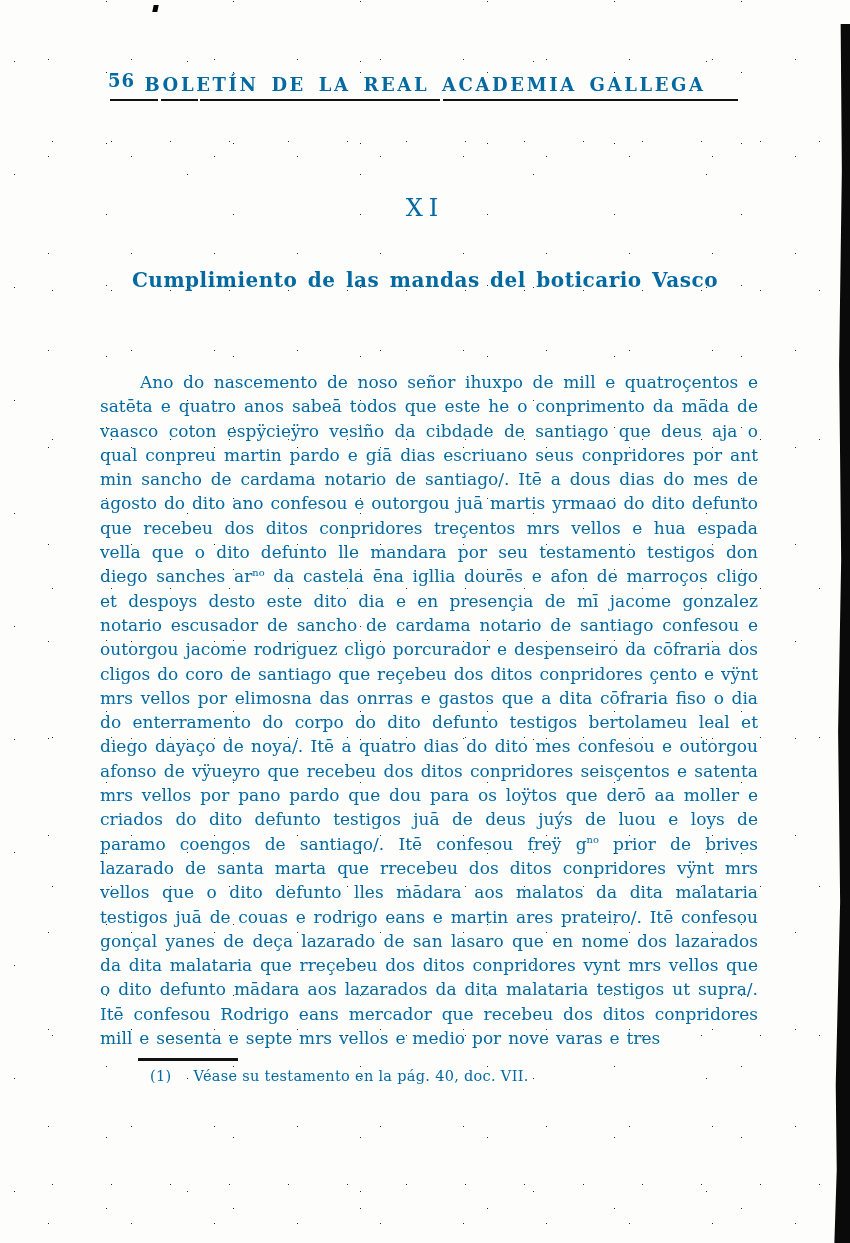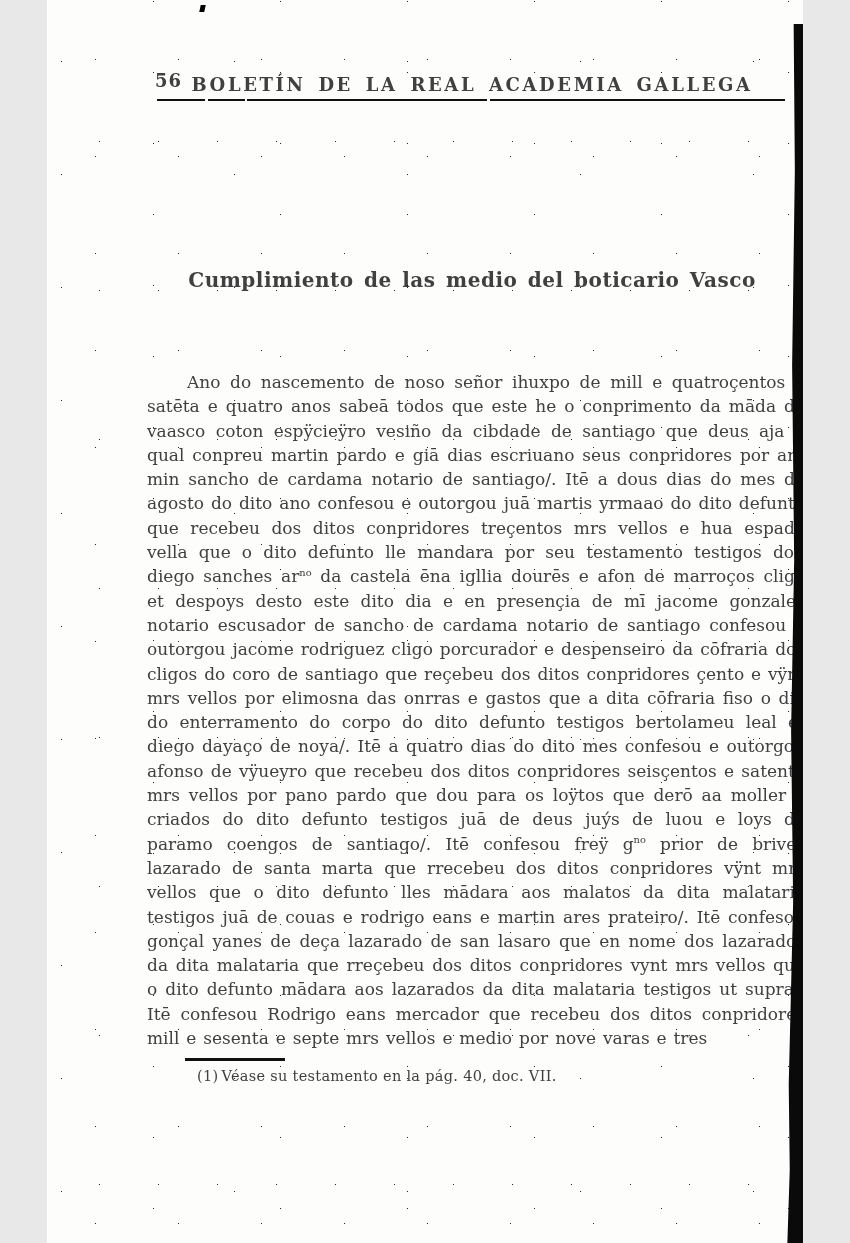--- a/index.html
+++ b/index.html
@@ -2,27 +2,27 @@
 <html><head>
 <meta charset="utf-8">
 <style>
   html, body {
     margin: 0;
     padding: 0;
     background: #e8e8e8;
   }
   #scan-page {
     position: relative;
-    width: 756px;
+    width: 850px;
     height: 1243px;
     margin: 0 auto;
     background: #fdfdfc;
     overflow: hidden;
     font-family: "DejaVu Serif", serif;
-    color: #404040;
+    color: #0369a1;
   }
   
   #noise-layer {
     position: absolute;
     inset: 0;
     pointer-events: none;
     opacity: .85;
     background-image:
       radial-gradient(circle, #000 .7px, transparent .8px),
       radial-gradient(circle, #000 .6px, transparent .7px),
@@ -127,21 +127,21 @@
     height: 3px;
     background: #111;
   }
   #footnote {
     position: absolute;
     left: 150px;
     top: 1068px;
     font-size: 14.5px;
     letter-spacing: .3px;
   }
-  #footnote .fn-text { margin-left: 3px; }
+  #footnote .fn-text { margin-left: 22px; }
   
   #scan-edge-band {
     position: absolute;
     right: 0;
     top: 24px;
     width: 17px;
     height: 1219px;
     background: #0a0a0a;
     clip-path: polygon(
       45% 0%, 100% 0%, 100% 100%, 8% 100%,
@@ -165,22 +165,23 @@
 <div id="scan-page">
 
   <span id="ink-mark-top"></span>
 
   <div id="page-number">56</div>
 
   <div id="journal-title">BOLETÍN DE LA REAL ACADEMIA GALLEGA</div>
 
   <div id="header-rule"></div>
 
+  <div id="section-number">XI</div>
 
-  <div id="doc-title-line1">Cumplimiento de las medio del boticario Vasco</div>
+  <div id="doc-title-line1">Cumplimiento de las mandas del boticario Vasco</div>
 
 
   <div id="body-paragraph">Ano do nascemento de noso señor ihuxpo de mill e quatroçentos e satēta e quatro anos sabeā todos que este he o conprimento da māda de vaasco coton espÿcieÿro vesiño da cibdade de santiago que deus aja o qual conpreu martin pardo e giā dias escriuano seus conpridores por ant min sancho de cardama notario de santiago/. Itē a dous dias do mes de agosto do dito ano confesou e outorgou juā martis yrmaao do dito defunto que recebeu dos ditos conpridores treçentos mrs vellos e hua espada vella que o dito defunto lle mandara por seu testamento testigos don diego sanches ar<sup>no</sup> da castela ēna igllia dourēs e afon de marroços cligo et despoys desto este dito dia e en presençia de mī jacome gonzalez notario escusador de sancho de cardama notario de santiago confesou e outorgou jacome rodriguez cligo porcurador e despenseiro da cōfraria dos cligos do coro de santiago que reçebeu dos ditos conpridores çento e vÿnt mrs vellos por elimosna das onrras e gastos que a dita cōfraria fiso o dia do enterramento do corpo do dito defunto testigos bertolameu leal et diego dayaço de noya/. Itē a quatro dias do dito mes confesou e outorgou afonso de vÿueyro que recebeu dos ditos conpridores seisçentos e satenta mrs vellos por pano pardo que dou para os loÿtos que derō aa moller e criados do dito defunto testigos juā de deus juýs de luou e loys de paramo coengos de santiago/. Itē confesou freÿ g<sup>no</sup> prior de brives lazarado de santa marta que rrecebeu dos ditos conpridores vÿnt mrs vellos que o dito defunto lles mādara aos malatos da dita malataria testigos juā de couas e rodrigo eans e martin ares prateiro/. Itē confesou gonçal yanes de deça lazarado de san lasaro que en nome dos lazarados da dita malataria que rreçebeu dos ditos conpridores vynt mrs vellos que o dito defunto mādara aos lazarados da dita malataria testigos ut supra/. Itē confesou Rodrigo eans mercador que recebeu dos ditos conpridores mill e sesenta e septe mrs vellos e medio por nove varas e tres</div>
 
   <div id="footnote-rule"></div>
 
   <div id="footnote">
     <span class="fn-marker">(1)</span><span class="fn-text">Véase su testamento en la pág. 40, doc. VII.</span>
   </div>
 

